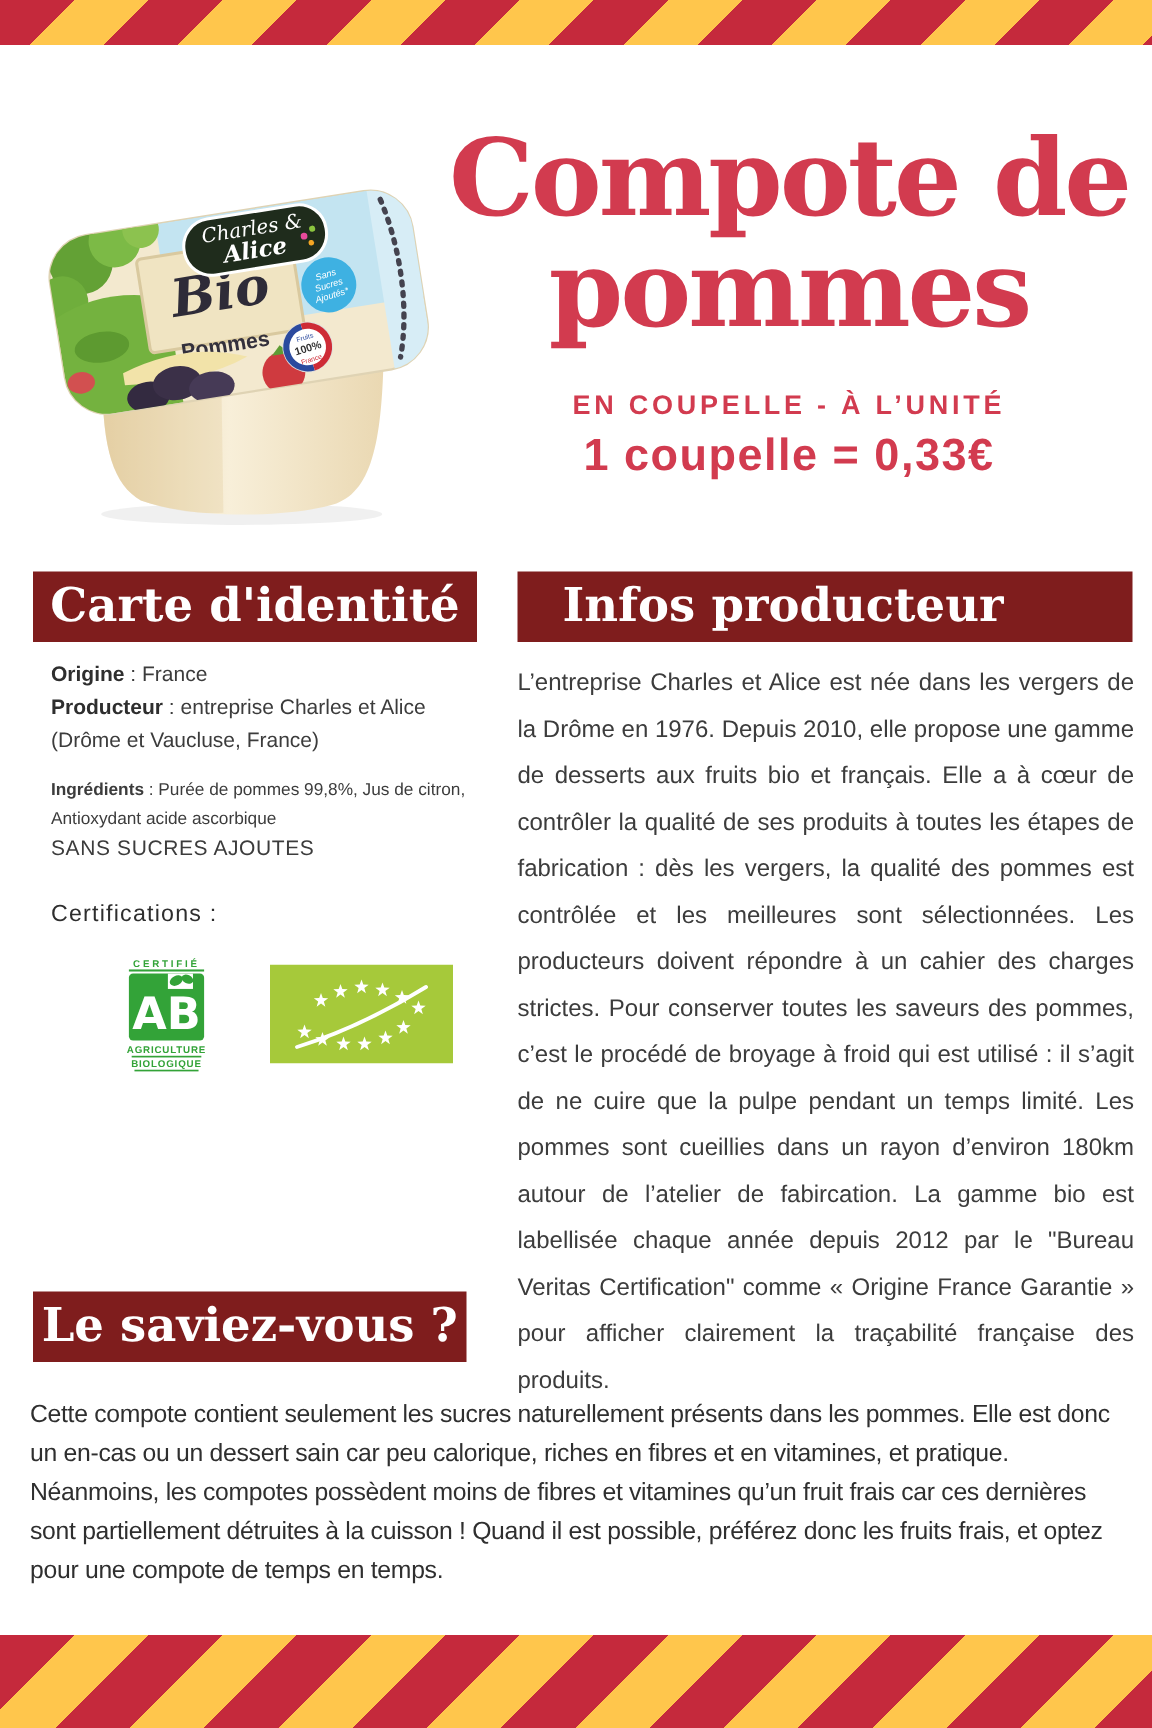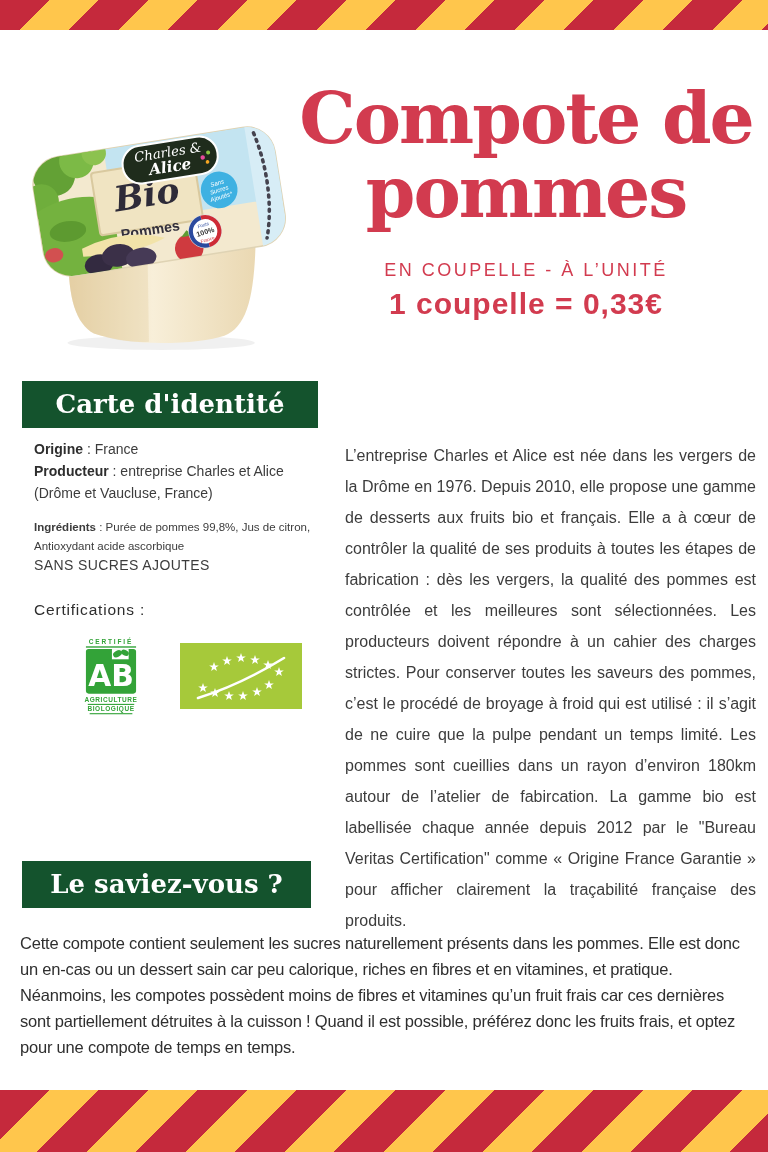--- a/index.html
+++ b/index.html
@@ -9,26 +9,26 @@
         background:repeating-linear-gradient(135deg,#C5293C 0 35px,#FFC64C 35px 70px);}
   .stripe-top{top:0;height:30px;}
   .stripe-bottom{bottom:0;height:62px;}
 
   
   .product-wrap{position:absolute;left:18px;top:84px;width:270px;height:270px;}
   .product-wrap svg{overflow:visible;}
   .title-block{position:absolute;left:295px;top:82px;width:462px;text-align:center;}
   .main-title{font-family:"DejaVu Serif","Liberation Serif",serif;font-weight:700;
         font-size:71px;line-height:1.04;letter-spacing:-2px;color:#D23B4F;margin:0;}
-  .subtitle{margin-top:30px;font-size:18px;font-weight:400;letter-spacing:2.5px;color:#D23B4F;}
+  .subtitle{margin-top:30px;font-size:18px;font-weight:700;letter-spacing:2.5px;color:#D23B4F;}
   .price{margin-top:6px;font-size:30px;font-weight:700;letter-spacing:1px;color:#D23B4F;}
 
   
-  .bar{position:absolute;height:47px;background:#14532d;color:#fff;
-       font-family:"DejaVu Serif","Liberation Serif",serif;font-weight:700;font-size:26px;
+  .bar{position:absolute;height:47px;background:#7f1d1d;color:#fff;
+       font-family:"DejaVu Serif","Liberation Serif",serif;font-weight:700;font-size:31px;
        line-height:47px;text-align:center;letter-spacing:0;}
   .bar-identity{left:22px;top:381px;width:296px;}
   .bar-producer{left:345px;top:381px;width:410px;text-align:left;padding-left:30px;width:380px;}
   .bar-dyk{left:22px;top:861px;width:289px;}
 
   
   .id-col{position:absolute;left:34px;top:438px;width:296px;}
   .id-line{margin:0;font-size:14px;line-height:22px;color:#3c3c3c;width:288px;}
   .id-line b{color:#2e2e2e;}
   .ing{margin:14px 0 0 0;font-size:11.5px;line-height:18.5px;color:#3c3c3c;width:292px;}
@@ -129,20 +129,21 @@
     </svg>
   </div>
 
   <div class="title-block">
     <h1 class="main-title"><span>Compote de</span><br><span>pommes</span></h1>
     <div class="subtitle">EN COUPELLE - À L’UNITÉ</div>
     <div class="price">1 coupelle = 0,33€</div>
   </div>
 
   <div class="bar bar-identity">Carte d'identité</div>
+  <div class="bar bar-producer">Infos producteur</div>
 
   <div class="id-col">
     <p class="id-line"><b>Origine</b><span> : France</span></p>
     <p class="id-line"><b>Producteur</b><span> : entreprise Charles et Alice (Drôme et Vaucluse, France)</span></p>
     <p class="ing"><b>Ingrédients</b><span> : Purée de pommes 99,8%, Jus de citron, Antioxydant acide ascorbique</span></p>
     <p class="nosugar">SANS SUCRES AJOUTES</p>
     <p class="cert-label">Certifications :</p>
 
     <div class="logo-row">
 

